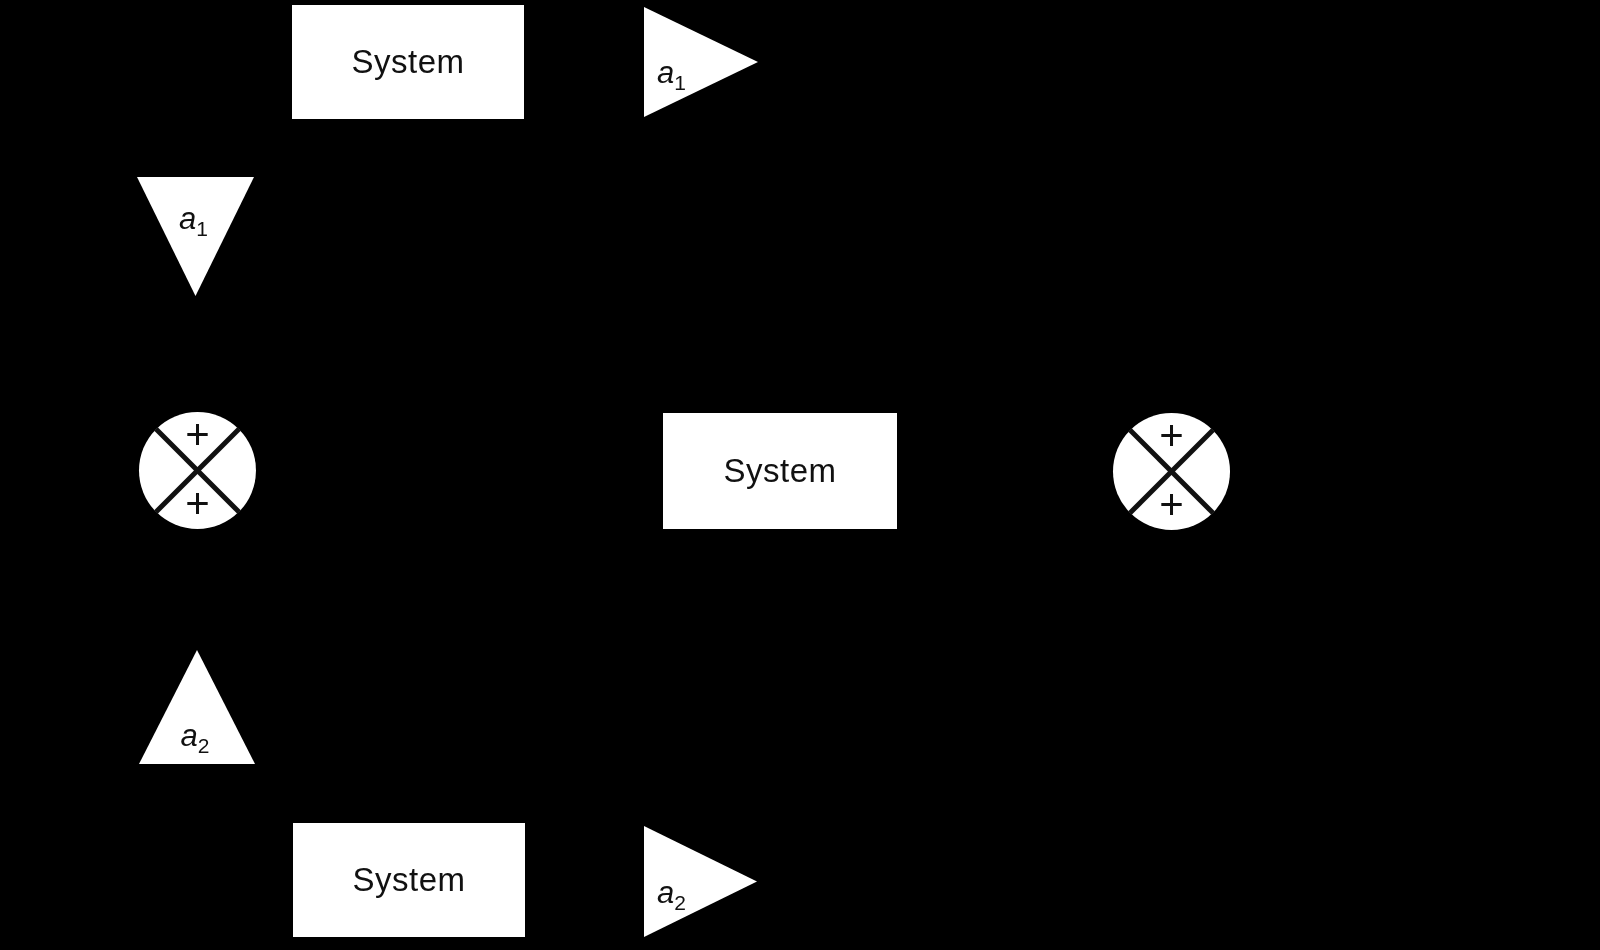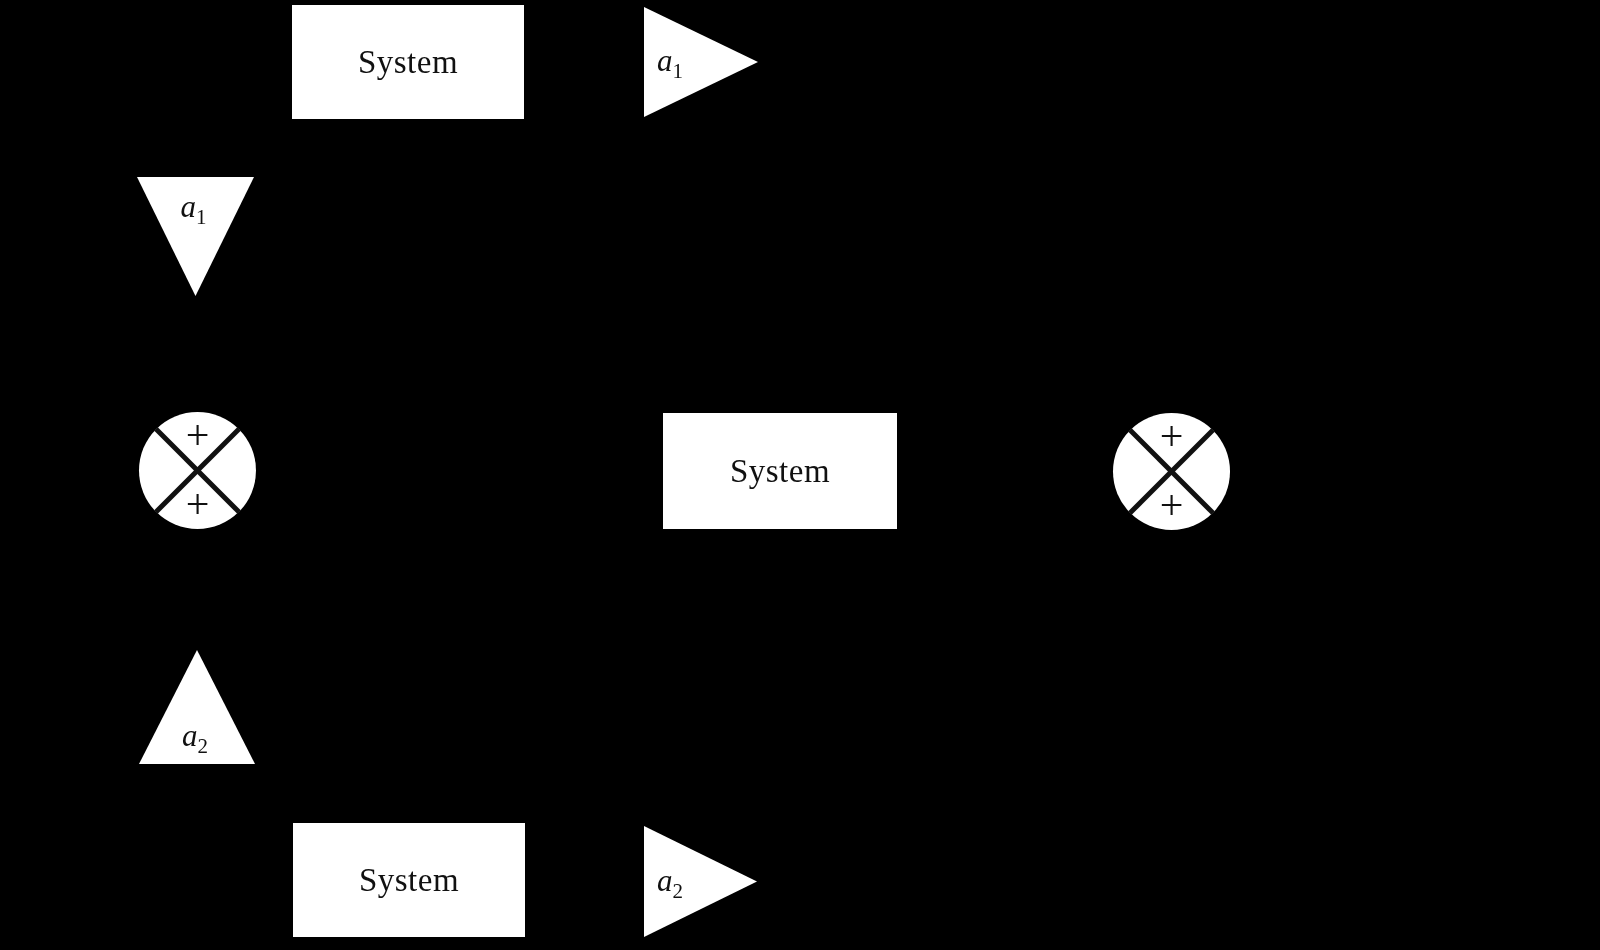--- a/index.html
+++ b/index.html
@@ -2,38 +2,38 @@
 <html style="--background: #000000; --shape_fill: #ffffff; --ink: #111111;"><head>
 <meta charset="utf-8">
 <style>
   * { margin:0; padding:0; box-sizing:border-box; }
   html,body { background:#000; }
   .canvas {
     position:relative;
     width:1460px; height:950px;
     background:var(--background,#000);
     overflow:hidden;
-    font-family:Liberation Serif, serif;
+    font-family:Liberation Sans, sans-serif;
     color:var(--ink,#111);
   }
 
   
   .box {
     position:absolute;
     background:var(--shape_fill,#fff);
     display:flex; align-items:center; justify-content:center;
   }
   .box-label { font-size:33px; letter-spacing:.5px; }
 
   
   .tri { position:absolute; background:var(--shape_fill,#fff); }
   .tri-right { clip-path: polygon(0% 0%, 100% 50%, 0% 100%); }
   .tri-down  { clip-path: polygon(0% 0%, 100% 0%, 50% 100%); }
   .tri-up    { clip-path: polygon(50% 0%, 100% 100%, 0% 100%); }
-  .tri .lbl { position:absolute; font-size:31px; font-style:italic; white-space:nowrap; }
+  .tri .lbl { position:absolute; font-size:31px; font-style:italic; white-space:nowrap;margin-top:12px; }
   .tri .lbl sub { font-size:21px; font-style:normal; line-height:0; }
   .tri-right .lbl { left:13px; top:50%; transform:translateY(-54%); }
   .tri-down  .lbl { left:0; right:4px; top:12px; text-align:center; }
   .tri-up    .lbl { left:0; right:4px; bottom:10px; text-align:center; }
 
   
   .sum {
     position:absolute;
     width:117px; height:117px;
     background:var(--shape_fill,#fff);

